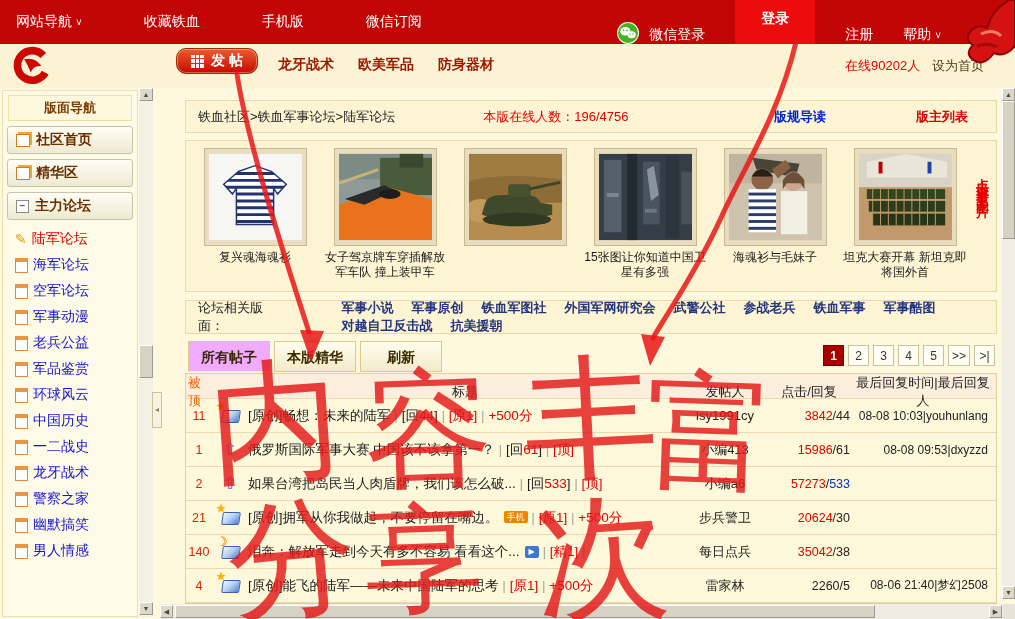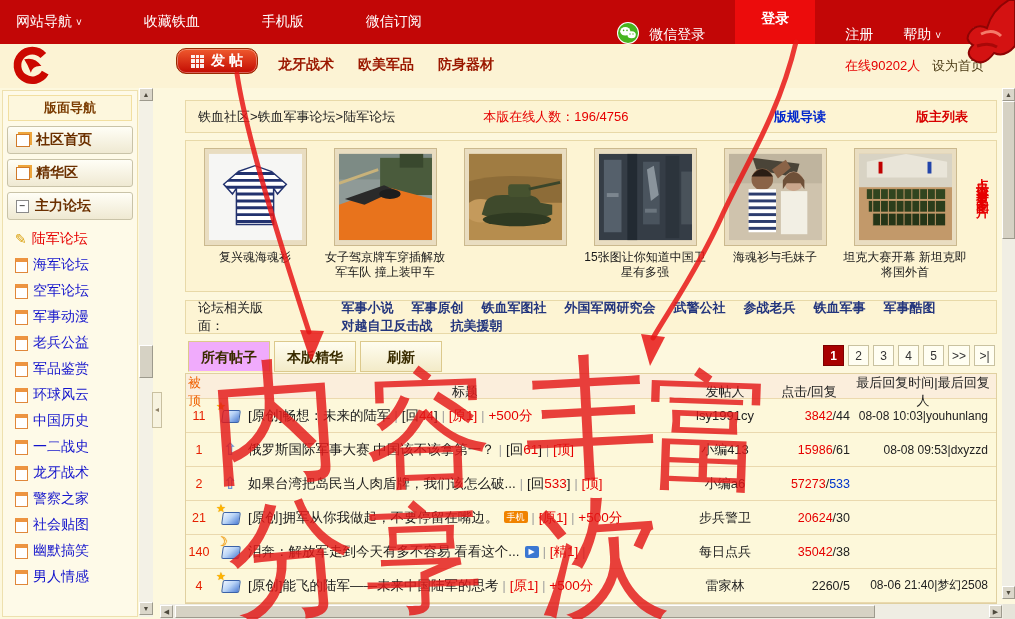--- a/index.html
+++ b/index.html
@@ -237,24 +237,20 @@
         <div class="forum-item">
           <span class="forum-ic"></span>
           <span>龙牙战术</span>
         </div>
         <div class="forum-item">
           <span class="forum-ic"></span>
           <span>警察之家</span>
         </div>
         <div class="forum-item">
           <span class="forum-ic"></span>
-          <span>社会贴图</span>
-        </div>
-        <div class="forum-item">
-          <span class="forum-ic"></span>
           <span>幽默搞笑</span>
         </div>
         <div class="forum-item">
           <span class="forum-ic"></span>
           <span>男人情感</span>
         </div>
         <div class="forum-item"></div>
       </div>
   </div>
 

